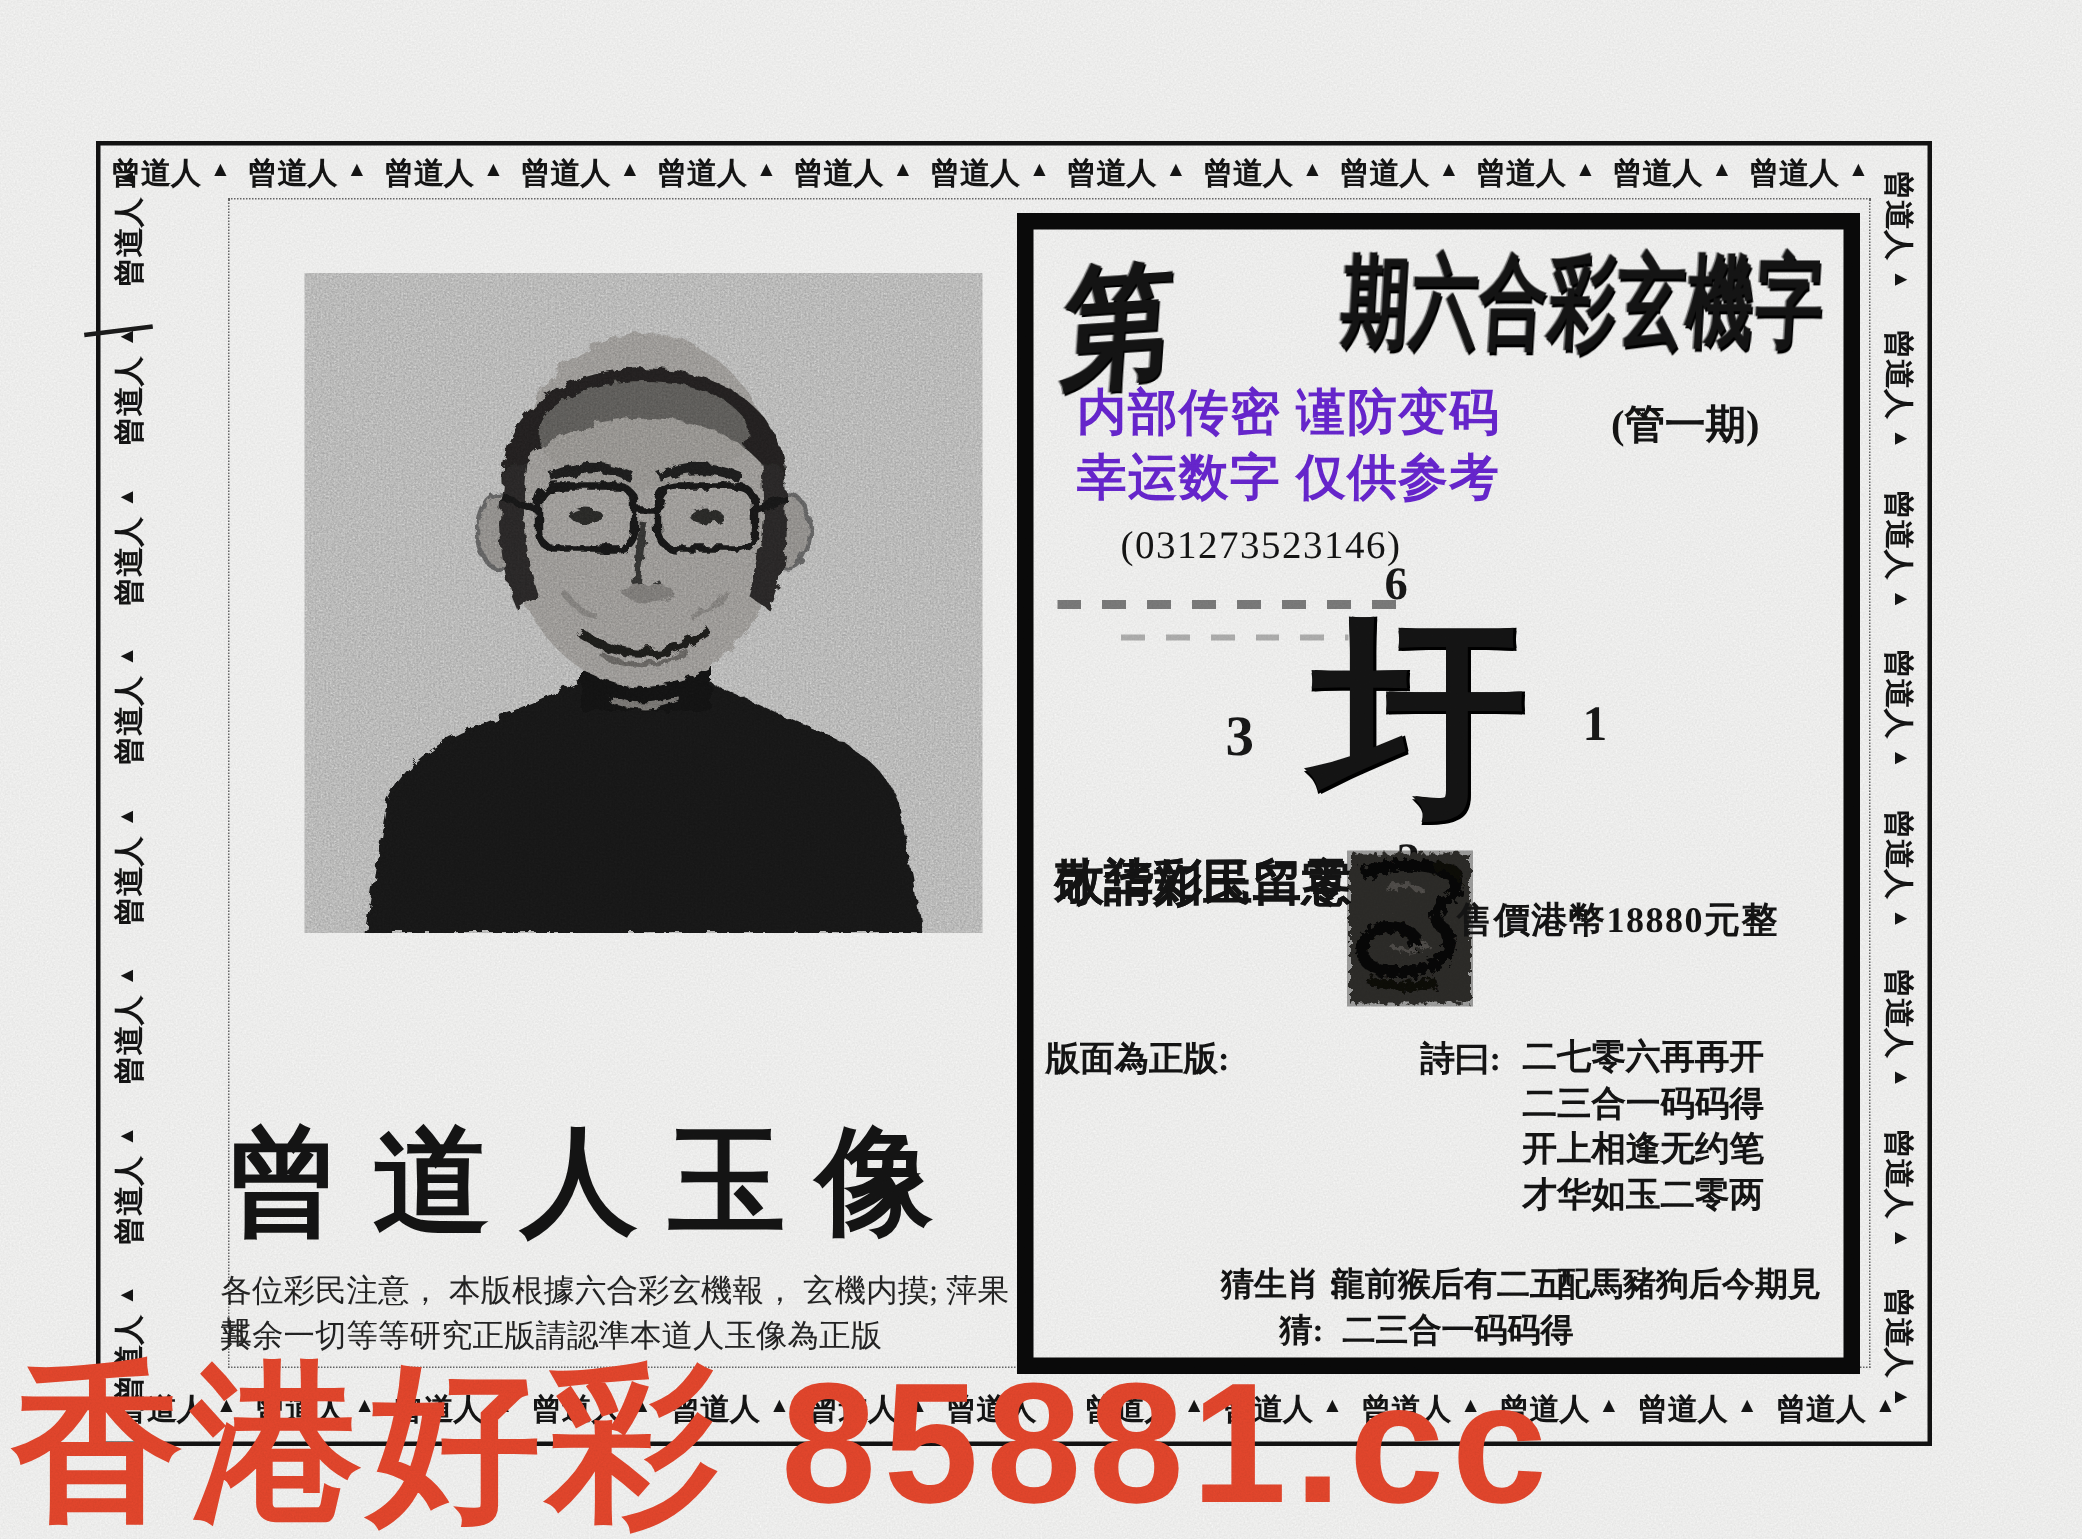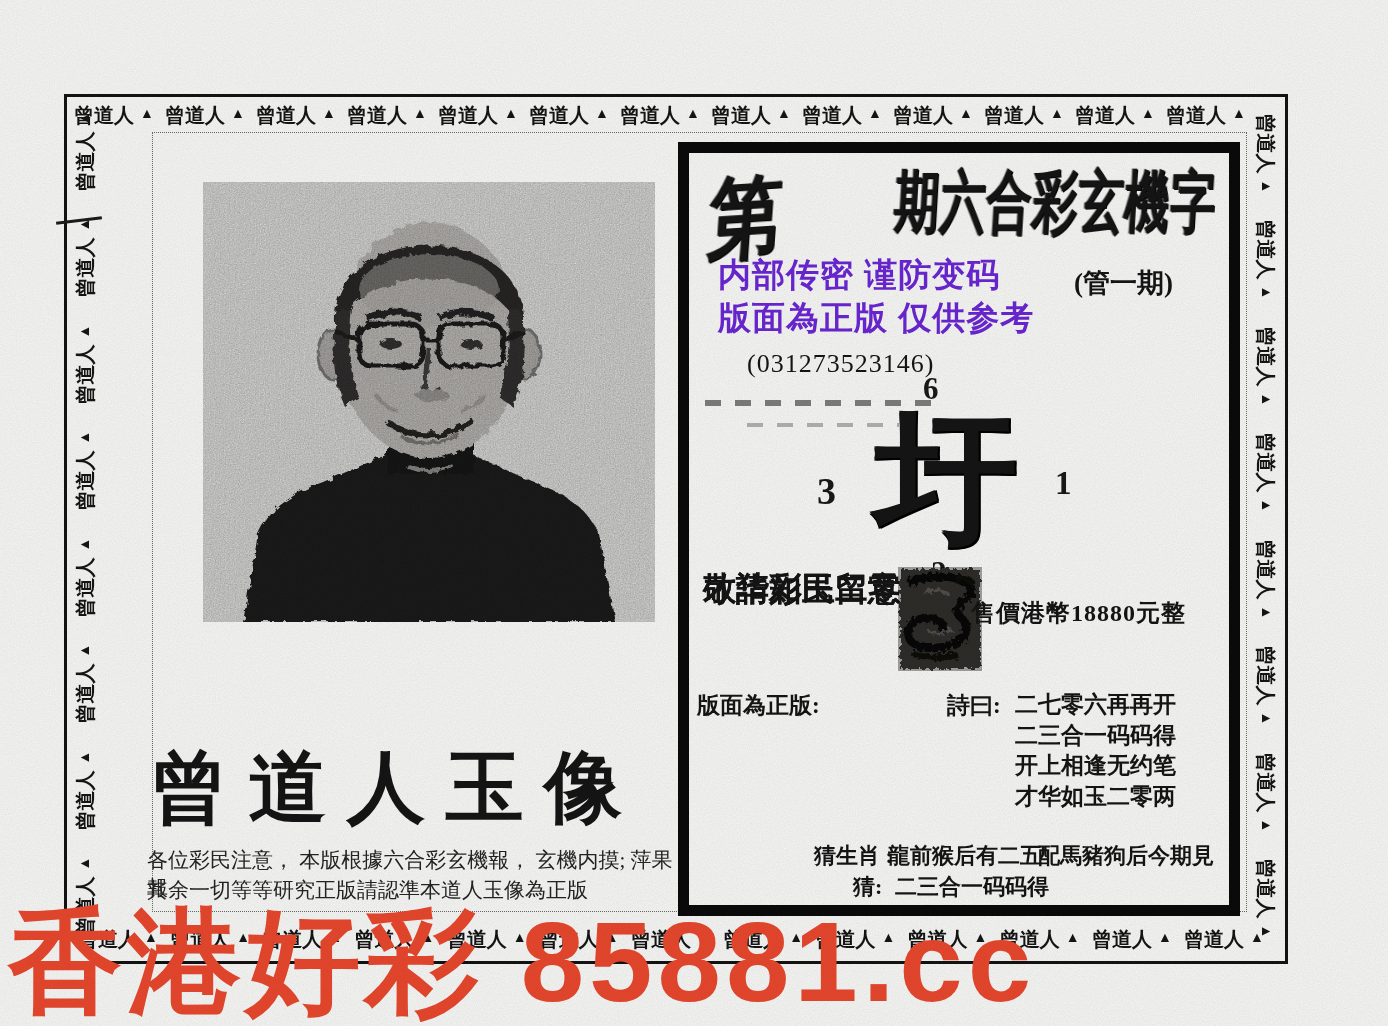--- a/index.html
+++ b/index.html
@@ -323,21 +323,21 @@
       <div class="lp-ch">玉</div>
       <div class="lp-ch">像</div>
     </div>
   <div class="lp-note n1">各位彩民注意， 本版根據六合彩玄機報， 玄機内摸; 萍果報</div>
   <div class="lp-note n2">其余一切等等研究正版請認準本道人玉像為正版</div>
 
   <div class="rp">
     <div class="calli rp-issue-prefix">第</div>
     <div class="calli rp-title">期六合彩玄機字</div>
     <div class="rp-sub s1">内部传密  谨防变码</div>
-    <div class="rp-sub s2">版面為正版  仅供参考</div>
+    <div class="rp-sub s2">幸运数字  仅供参考</div>
     <div class="rp-issue-note">(管一期)</div>
     <div class="rp-serial">(031273523146)</div>
 
     <div class="rp-num num-top">6</div>
     <div class="dash-a a1"></div>
     <div class="dash-a a2"></div>
     <div class="rp-main-char">圩</div>
     <div class="rp-num num-left">3</div>
     <div class="rp-num num-right">1</div>
     <div class="rp-num num-bottom">2</div>

